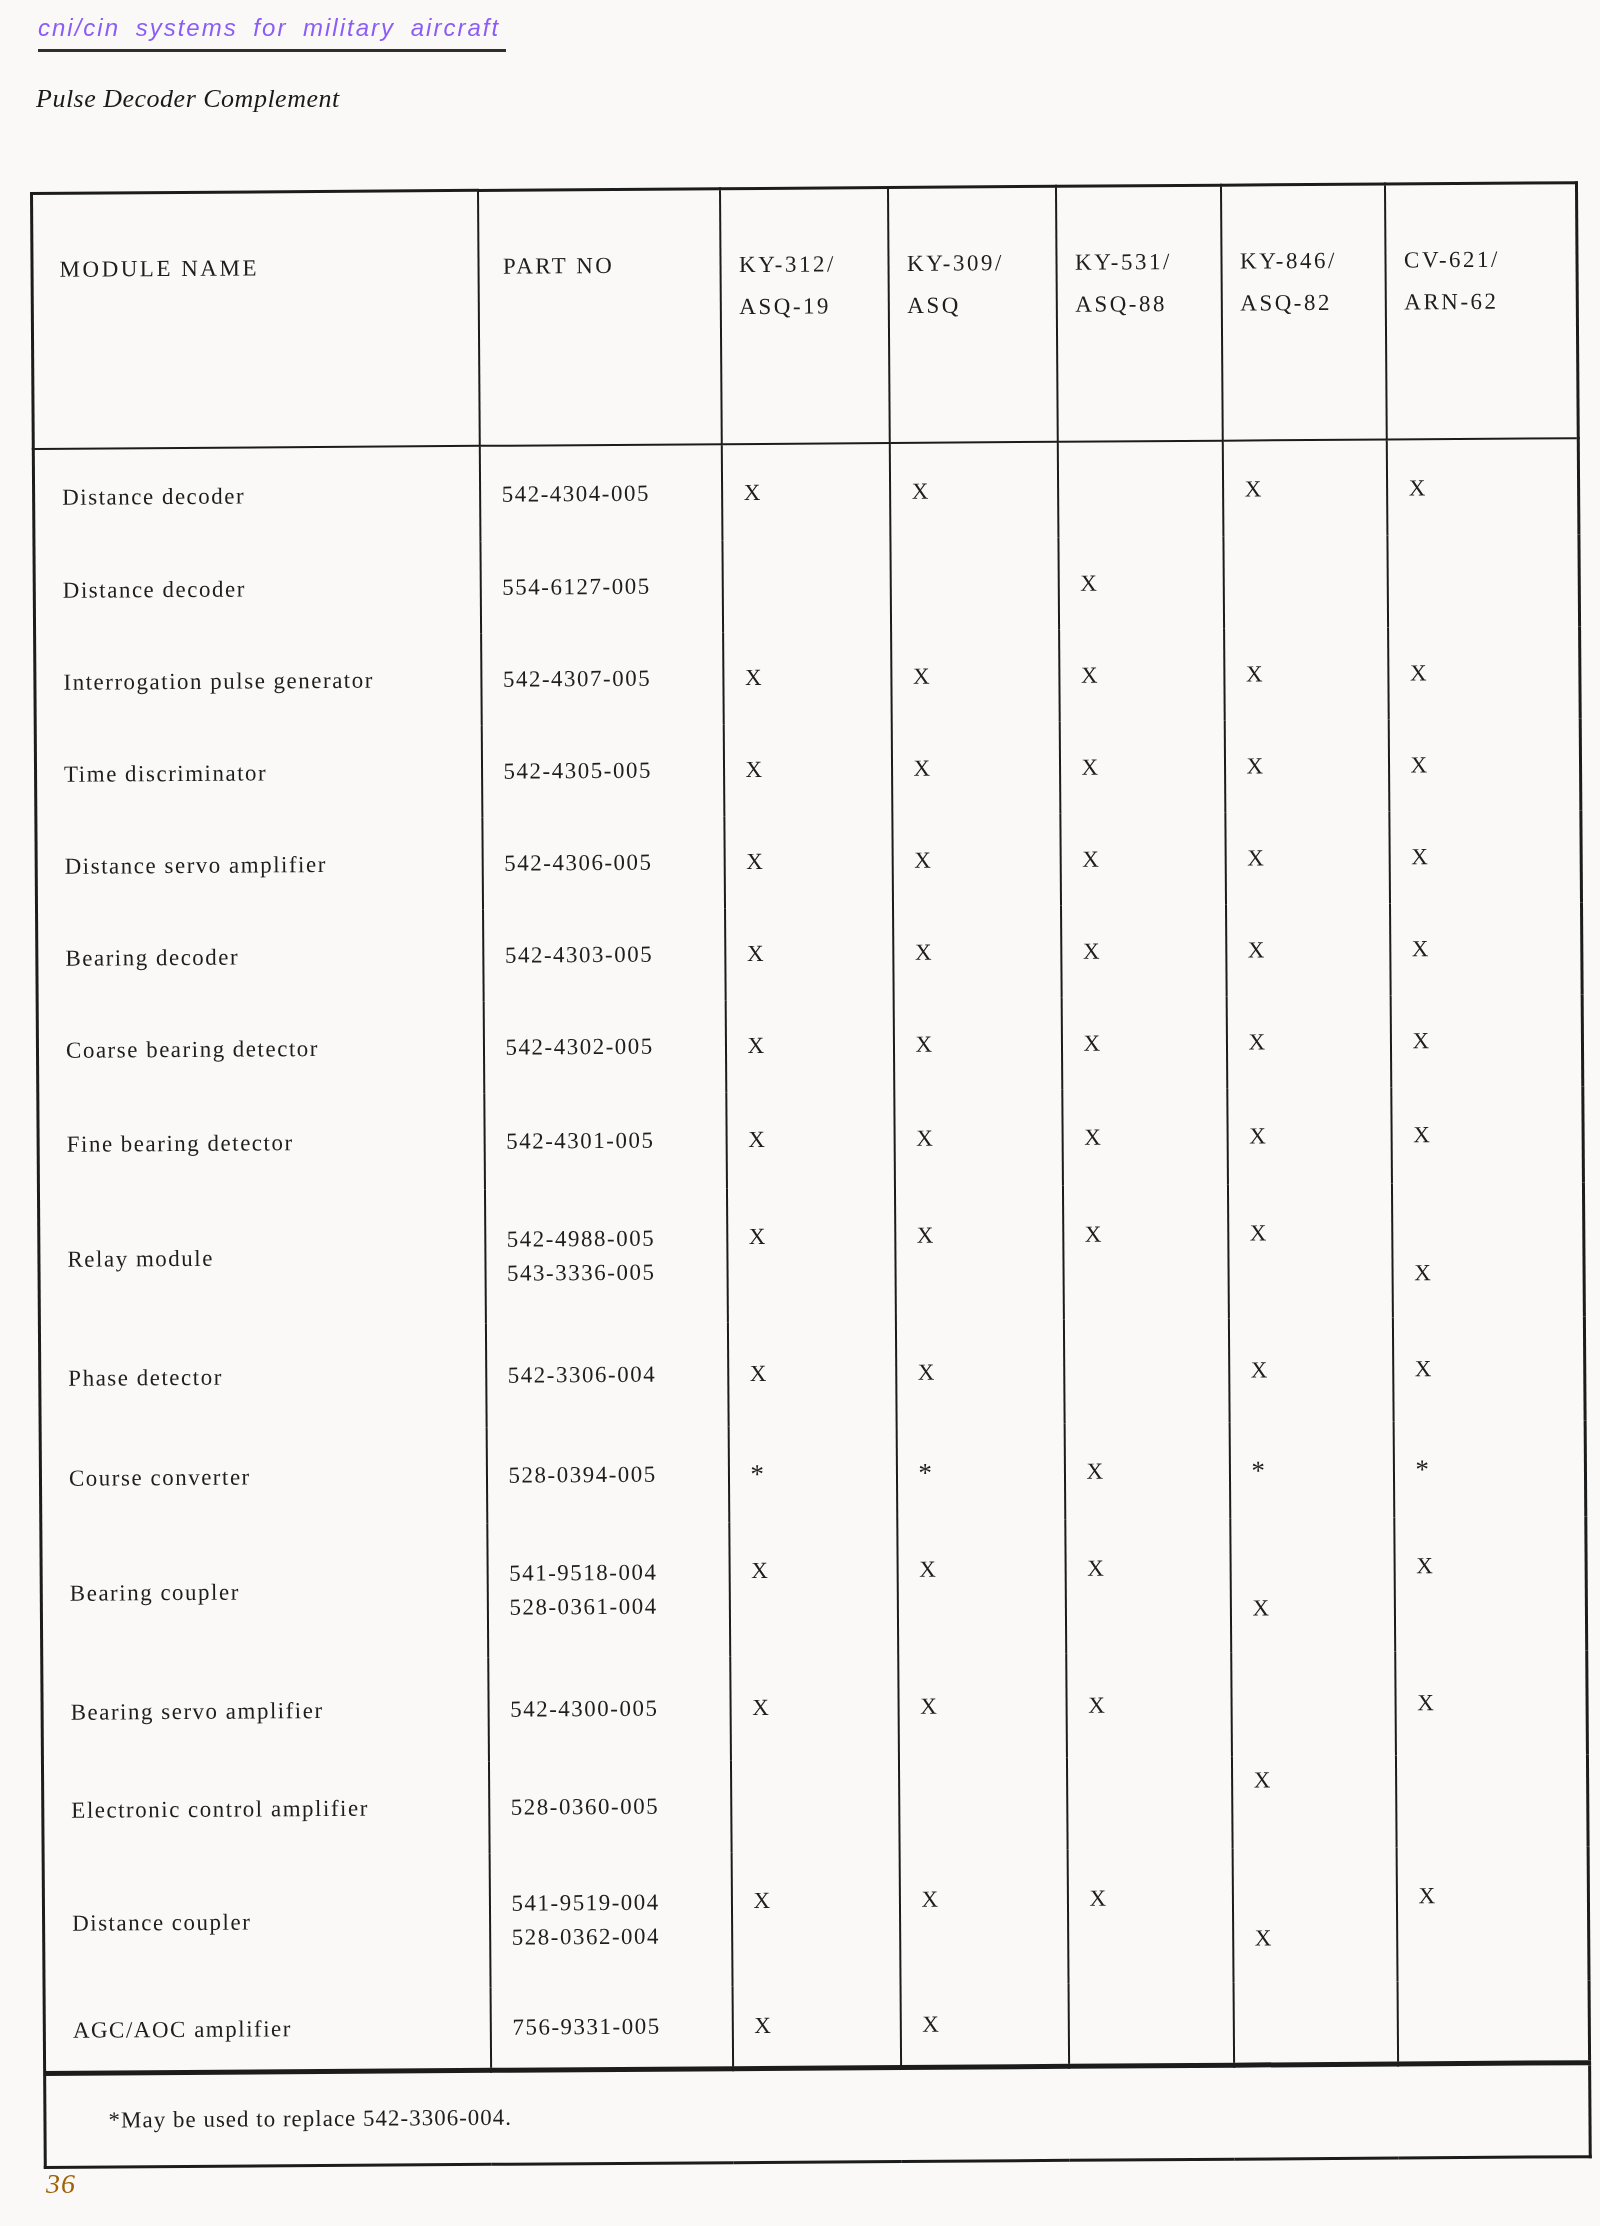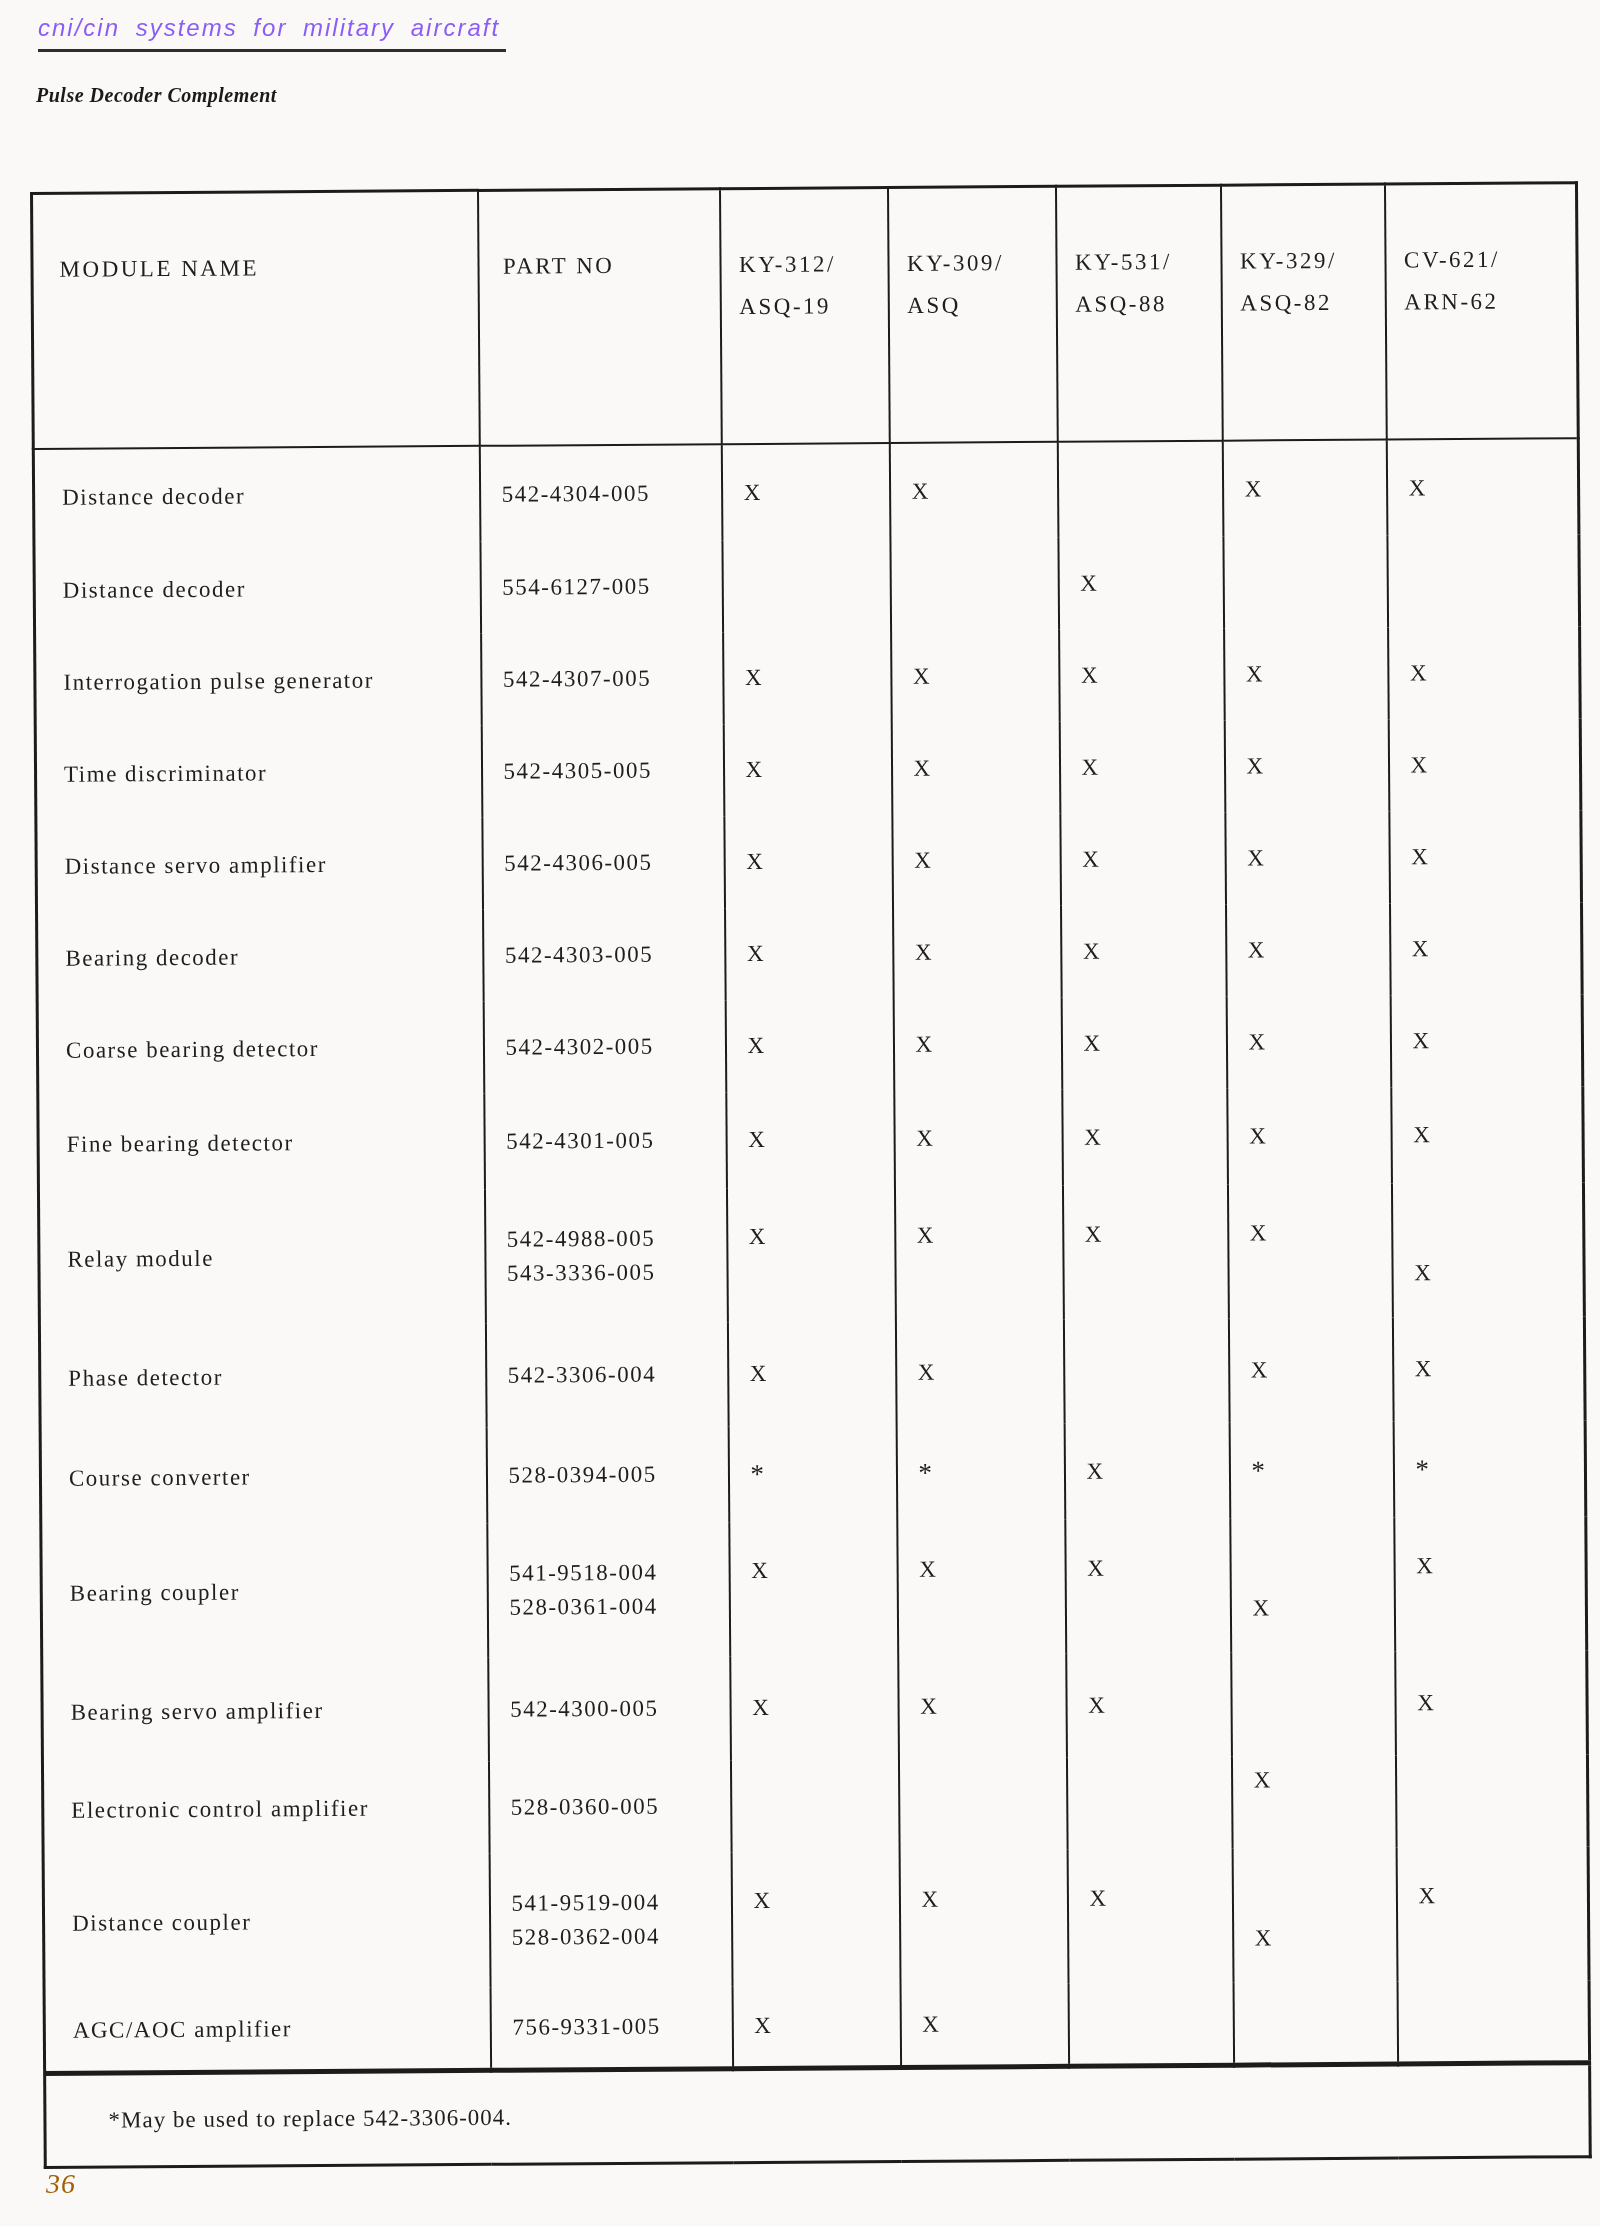--- a/index.html
+++ b/index.html
@@ -18,22 +18,22 @@
     font-size:24px;
     letter-spacing:2px;
     word-spacing:7px;
     color:#8b5cf6;
     padding:0 6px 7px 0;
     border-bottom:3px solid #2e2e2e;
   }
   .doc-title{
     position:absolute;left:36px;top:84px;
     font-family:"Liberation Serif","DejaVu Serif",serif;
-    font-weight:bold;font-style:italic;
-    font-size:20px;
+    font-weight:normal;font-style:italic;
+    font-size:26px;
     letter-spacing:0.5px;
     color:#1a1a1a;
   }
   table.complement{
     position:absolute;left:30px;top:192px;
     width:1545px;
     border-collapse:collapse;
     table-layout:fixed;
     transform:rotate(-0.4deg);
     transform-origin:top left;
@@ -126,21 +126,21 @@
       </th>
       <th class="h-sys">
         <span class="hline">KY-309/</span>
         <span class="hline">ASQ</span>
       </th>
       <th class="h-sys">
         <span class="hline">KY-531/</span>
         <span class="hline">ASQ-88</span>
       </th>
       <th class="h-sys">
-        <span class="hline">KY-329/</span>
+        <span class="hline">KY-846/</span>
         <span class="hline">ASQ-82</span>
       </th>
       <th class="h-sys">
         <span class="hline">CV-621/</span>
         <span class="hline">ARN-62</span>
       </th>
     </tr>
 
     <tr class="r r0">
       <td class="c-name"><span>Distance decoder</span></td>

